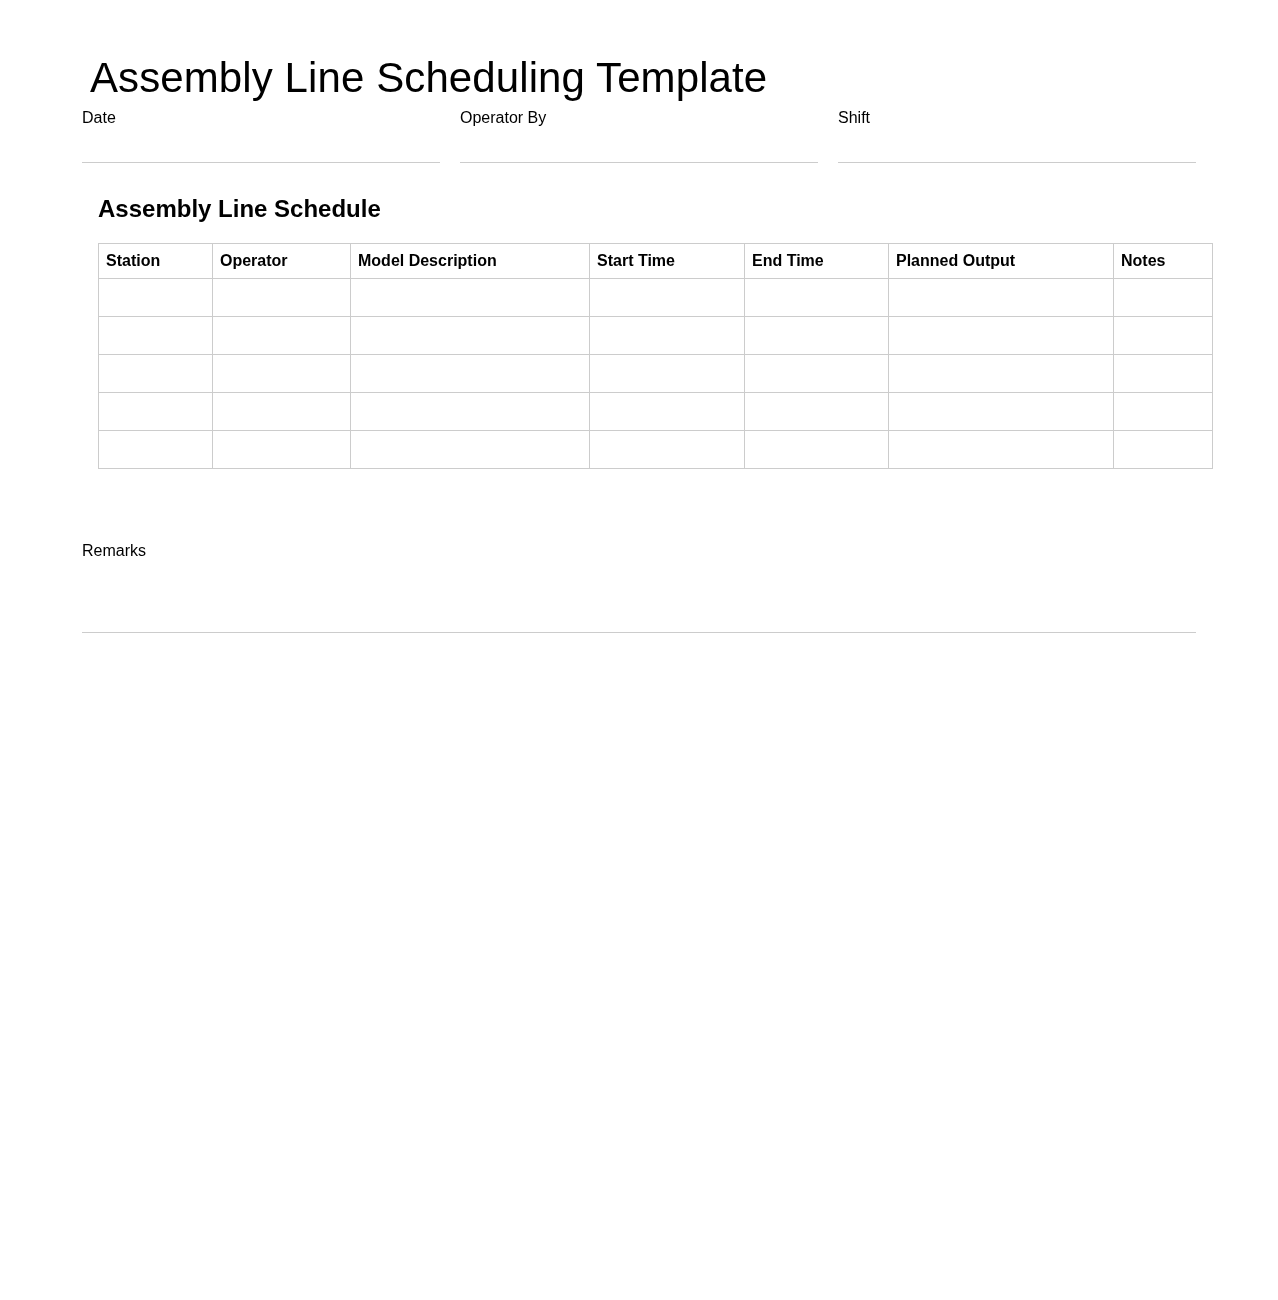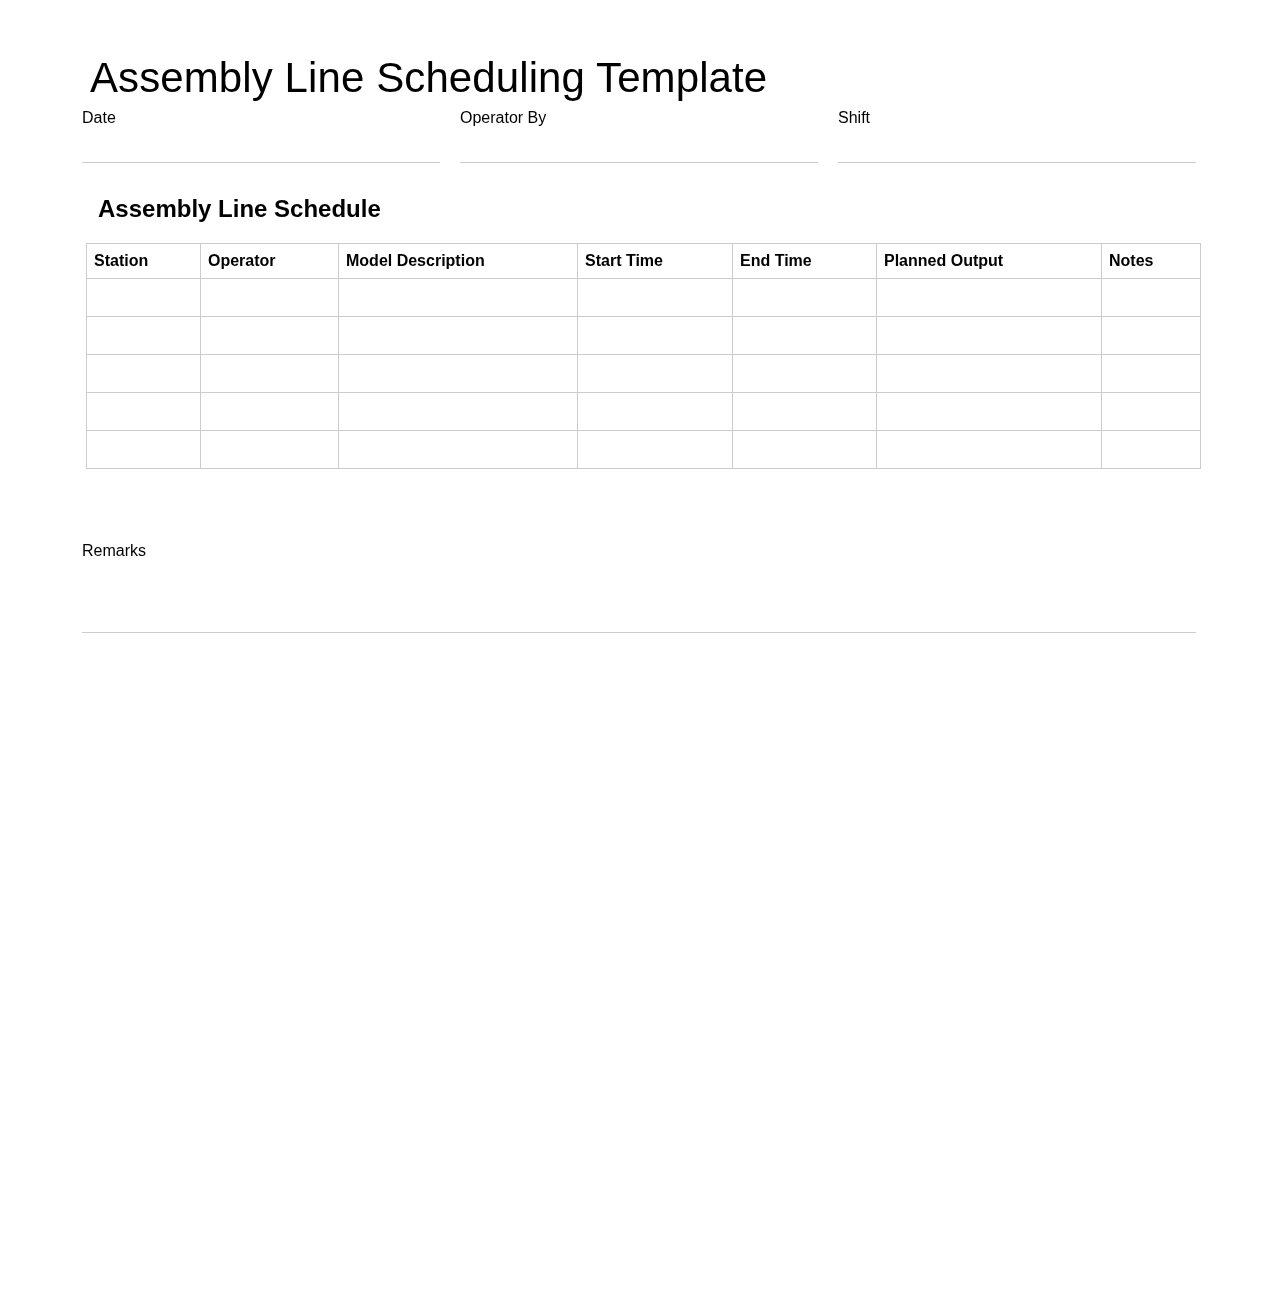--- a/index.html
+++ b/index.html
@@ -16,21 +16,21 @@
     }
     .meta { position: absolute; top: 108px; left: 0; width: 1114px; display: flex; gap: 20px; justify-content: flex-end; }
     .meta-field { flex: 1; }
     .meta-label { font-size: 16px; line-height: 20px; height: 20px; }
     .meta-line { margin-top: 33px; border-bottom: 1px solid #cccccc; height: 1px; }
     h2 {
       margin: 0; position: absolute; top: 195px; left: 16px;
       font-size: 24px; font-weight: bold; line-height: 28px;
     }
     table {
-      position: absolute; top: 243px; left: 4px; width: 1114px;
+      position: absolute; top: 243px; left: 16px; width: 1114px;
       border-collapse: collapse; table-layout: fixed;
     }
     th, td { border: 1px solid #cccccc; padding: 0 7px; text-align: left; }
     th { height: 34px; font-size: 16px; font-weight: bold; }
     td { height: 37px; }
     .remarks { position: absolute; top: 503px; left: 0; width: 1114px; }
     .remarks-label { font-size: 16px; line-height: 20px; margin-top: 38px; }
     .remarks-line { margin-top: 71px; border-bottom: 1px solid #cccccc; }
   </style>
 </head>

